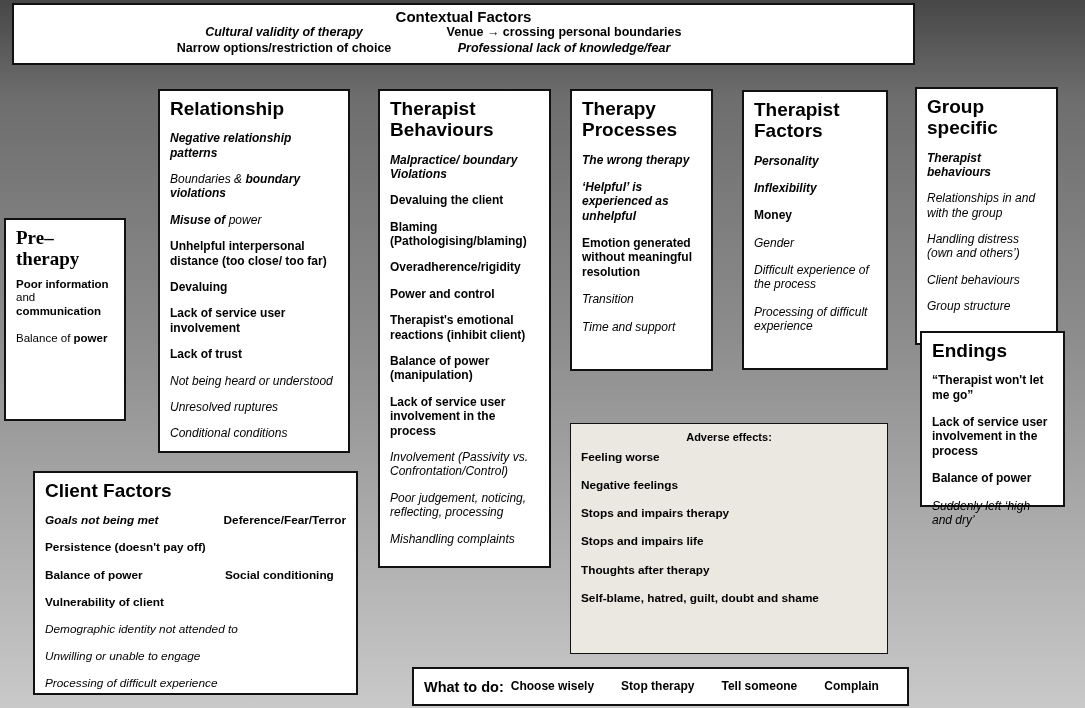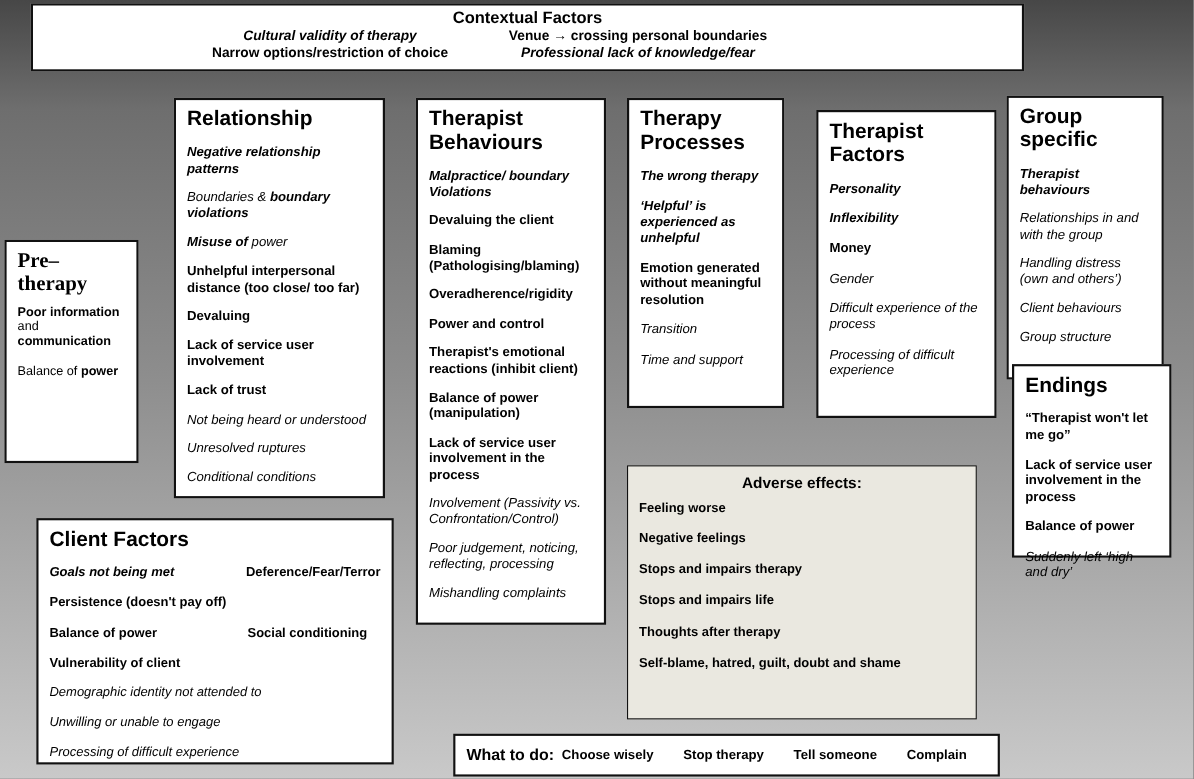--- a/index.html
+++ b/index.html
@@ -15,46 +15,46 @@
   }
   .box-title{font-weight:bold;font-size:19px;line-height:1.12;margin:0 0 12px 0;}
   .item{font-size:12px;line-height:1.2;margin-bottom:12px;}
   .item:last-child{margin-bottom:0;}
   .s-r{font-weight:normal;font-style:normal;}
   .s-b{font-weight:bold;}
   .s-i{font-style:italic;}
   .s-bi{font-weight:bold;font-style:italic;}
 
   
-  #contextual{left:12px;top:3px;width:903px;height:62px;padding:3px 0 0 0;margin-left:16px;}
+  #contextual{left:12px;top:3px;width:903px;height:62px;padding:3px 0 0 0;}
   .ctx-title{text-align:center;font-weight:bold;font-size:15px;line-height:1.15;}
   .ctx-grid{display:grid;grid-template-columns:1fr 1fr;width:560px;margin:0 0 0 130px;}
   .ctx-grid .item{margin:0;font-size:12.5px;line-height:1.25;text-align:center;}
 
   #relationship{left:158px;top:89px;width:192px;height:364px;}
   #therapist-behaviours{left:378px;top:89px;width:173px;height:479px;}
   #therapy-processes{left:570px;top:89px;width:143px;height:282px;}
   #therapy-processes .item{margin-bottom:13px;}
-  #therapist-factors{left:742px;top:100px;width:164px;height:280px;}
+  #therapist-factors{left:742px;top:90px;width:146px;height:280px;}
   #therapist-factors .item{margin-bottom:13px;}
   #group-specific{left:915px;top:87px;width:143px;height:258px;}
   #pre-therapy{left:4px;top:218px;width:122px;height:203px;}
   #pre-therapy .box-title{margin-bottom:8px;font-size:19px;font-family:Liberation Serif, serif;}
   #pre-therapy .item{font-size:11.5px;margin-bottom:13px;}
   #endings{left:920px;top:331px;width:145px;height:176px;}
   #endings .item{margin-bottom:13px;}
 
   #client-factors{left:33px;top:471px;width:325px;height:224px;}
   #client-factors .item{margin-bottom:13px;font-size:11.8px;gap:30px;}
   .two-col{display:flex;}
   .col-left{display:inline-block;width:150px;}
   .col-right{display:inline-block;}
 
   #adverse-effects{left:570px;top:423px;width:318px;height:231px;background:var(--adverse-bg,#eae8e0);border-width:1.5px;}
-  .ae-title{text-align:center;font-weight:bold;font-size:14px;margin:0 0 7px 0;}
+  .ae-title{text-align:center;font-weight:bold;font-size:11px;margin:0 0 7px 0;}
   #adverse-effects .item{margin-bottom:14px;font-size:11.8px;}
 
   #what-to-do{left:412px;top:667px;width:497px;height:39px;display:flex;align-items:center;padding:0 10px;}
   .wtd-title{font-weight:bold;font-size:14.5px;white-space:nowrap;}
   .wtd-actions{display:flex;gap:27px;margin-left:7px;}
   .wtd-actions .item{margin:0;font-size:12px;white-space:nowrap;}
 </style>
 </head>
 <body>
 

